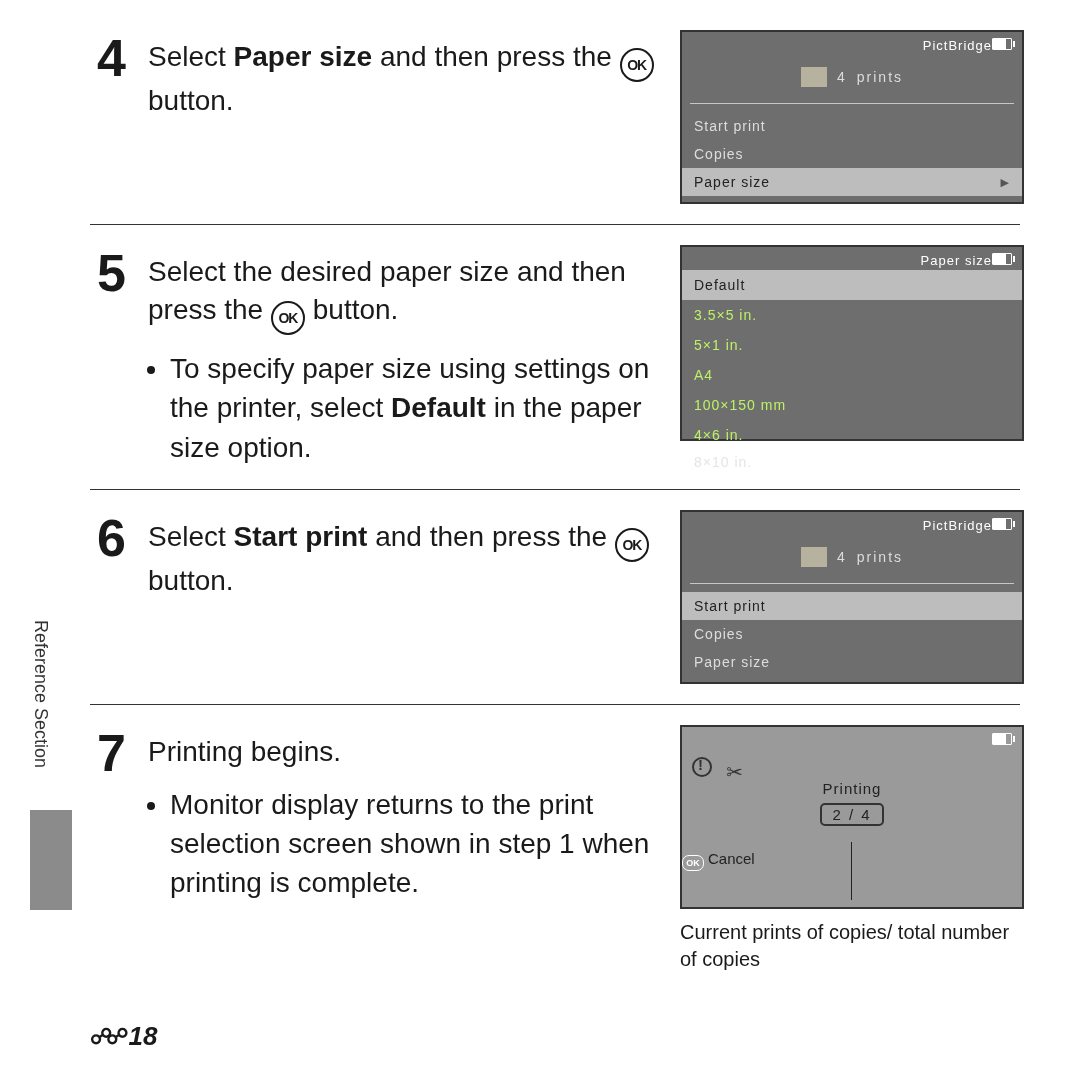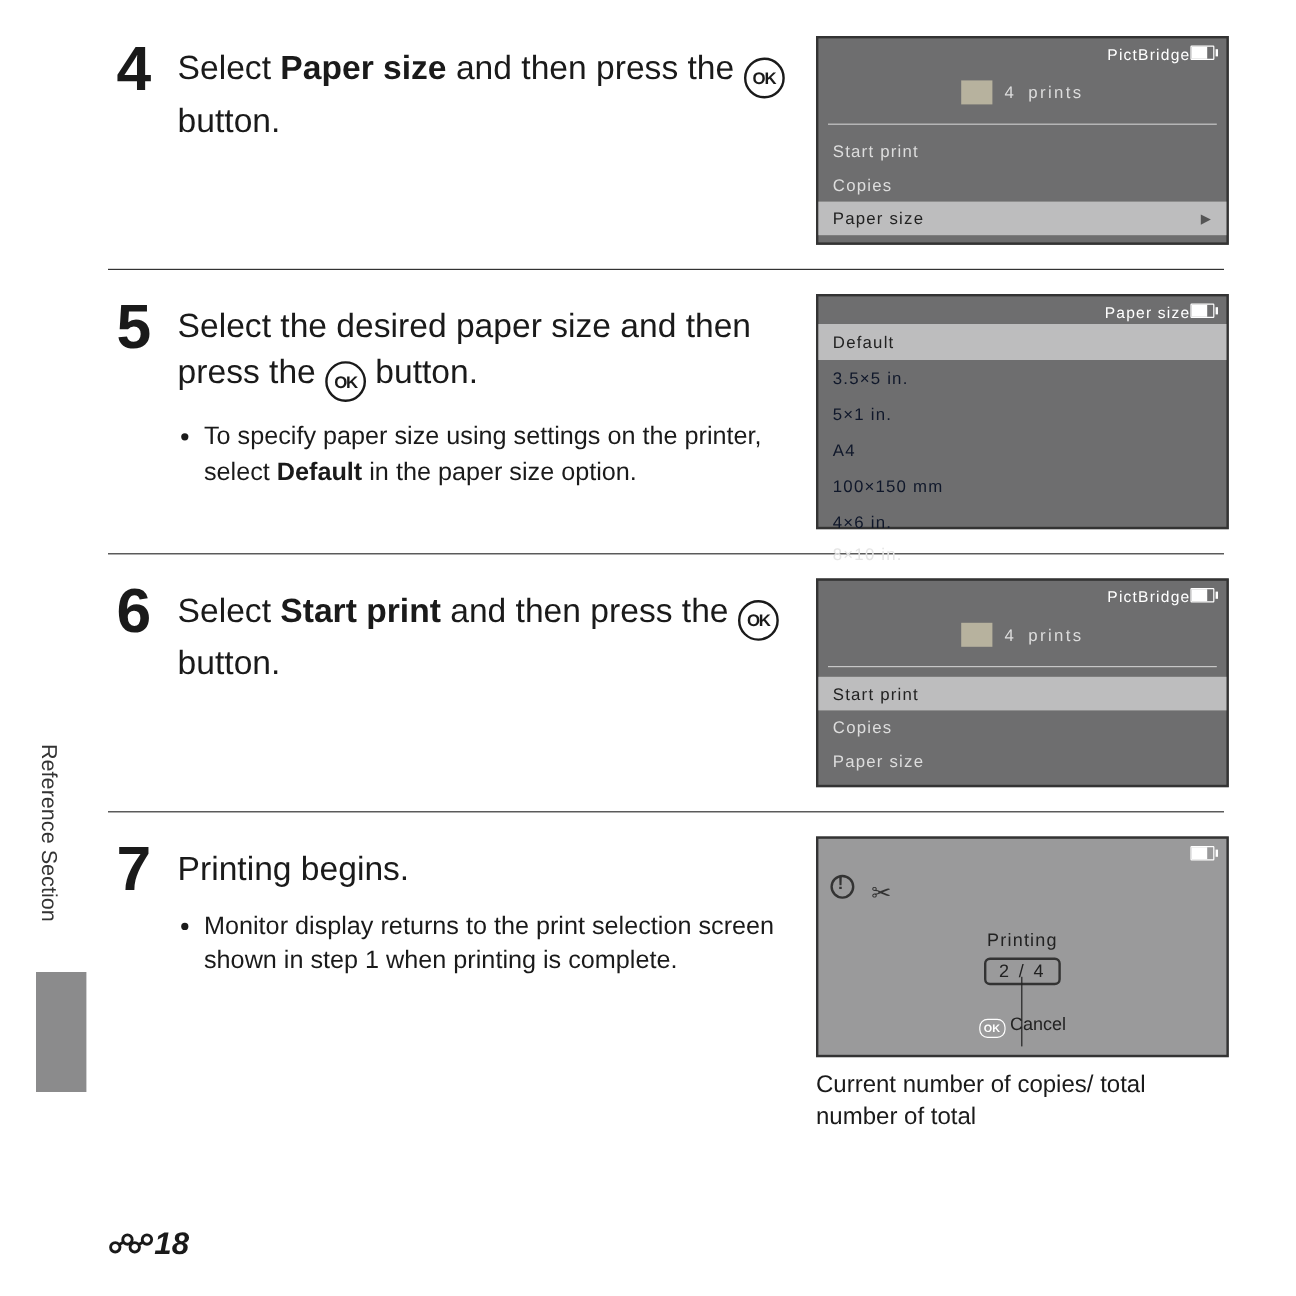--- a/index.html
+++ b/index.html
@@ -2,50 +2,50 @@
 <html><head>
 <meta charset="utf-8">
 <style>
   html,body{margin:0;padding:0;font-family:"Helvetica Neue",Arial,sans-serif;color:#1a1a1a;background:#fff}
   .page{width:1080px;height:1080px;position:relative;box-sizing:border-box;padding:30px 60px 30px 90px}
   .side-tab{position:absolute;left:30px;top:620px;writing-mode:vertical-rl;font-size:18px;color:#333}
   .side-block{position:absolute;left:30px;top:810px;width:42px;height:100px;background:#8b8b8c}
   .row{display:flex;align-items:flex-start;gap:22px;margin:0}
   .numcol{font-size:52px;font-weight:700;width:36px;line-height:1;text-align:right;padding-top:2px}
   .textcol{flex:1;font-size:28px;line-height:1.35;padding-top:8px}
-  .bullets{font-size:21px;margin:14px 0 0 0;padding-left:22px}
+  .bullets{font-size:28px;margin:14px 0 0 0;padding-left:22px}
   .bullets li{margin:2px 0;line-height:1.4}
   .bold{font-weight:700}
   .ok{display:inline-flex;align-items:center;justify-content:center;width:30px;height:30px;border:2.4px solid #1a1a1a;border-radius:50%;font-size:14px;font-weight:700;letter-spacing:-1px;vertical-align:-4px}
   .ok-small{display:inline-flex;align-items:center;justify-content:center;width:20px;height:14px;border:1.6px solid #fff;border-radius:7px;font-size:9px;font-weight:700;color:#fff;vertical-align:-2px;margin-right:4px}
   hr.sep{border:0;border-top:1.4px solid #333;margin:20px 0}
   .screencol{width:340px;flex:none}
   .screen{width:340px;border:2px solid #333;background:#6e6e6f;color:#fff;font-size:14px;letter-spacing:1px}
   .sc-top{display:flex;justify-content:flex-end;padding:6px 10px 10px;font-size:13px}
   .battery{width:18px;height:10px;border:1.5px solid #fff;border-radius:1px;position:relative;display:inline-block}
   .battery::after{content:"";position:absolute;right:-4px;top:2px;width:2px;height:6px;background:#fff}
   .battery i{display:block;width:70%;height:100%;background:#fff}
   .prints-line{display:flex;align-items:center;gap:10px;justify-content:center;padding:4px 0 16px;color:#ddd;letter-spacing:2px;font-size:14px}
   .thumb{width:26px;height:20px;background:#b7b29e}
   .hr{border-top:1px solid #c7c7c7;margin:0 8px}
   .menu{padding:8px 0 6px}
   .menu-item{padding:6px 12px;color:#ddd}
   .menu-item.sel{background:#bdbdbe;color:#222;display:flex;justify-content:space-between;align-items:center}
   .tri{font-size:11px;color:#555}
   .list{padding:0 0 0 0}
-  .list-item{padding:7px 12px;color:#0f172a}
+  .list-item{padding:7px 12px;color:#bef264}
   .list-item.sel{background:#bdbdbe;color:#222}
   .list-cut{padding:4px 12px 0;color:#e5e5e5}
   .screen2{height:192px}
   .printing-screen{width:340px;border:2px solid #333;background:#9a9a9b;color:#fff;position:relative;height:180px}
   .p-top{display:flex;justify-content:flex-end;padding:6px 10px}
   .p-icons{position:absolute;left:10px;top:30px;font-size:22px;color:#333}
-  .p-center{text-align:center;margin-top:52px;font-size:15px;color:#222;letter-spacing:1px}
+  .p-center{text-align:center;margin-top:29px;font-size:15px;color:#222;letter-spacing:1px}
   .p-count{display:inline-block;border:2px solid #333;border-radius:5px;padding:1px 10px;margin-top:6px;color:#222;letter-spacing:2px;font-size:15px;position:relative}
-  .p-cancel{text-align:center;margin-top:24px;font-size:15px;color:#222}
+  .p-cancel{text-align:left;margin-top:24px;font-size:15px;color:#222}
   .callout{border-left:1.5px solid #222;height:58px;position:absolute;left:169px;top:115px}
   .caption{font-size:20px;line-height:1.35;margin-top:10px}
   .pagefoot{position:absolute;left:90px;bottom:28px;font-size:26px;font-style:italic;font-weight:700;display:flex;align-items:center;gap:6px}
   .gears{font-style:normal;font-size:22px;letter-spacing:-6px}
   .step-block{margin-bottom:4px}
   .icon-warn{display:inline-block;width:16px;height:16px;border:2px solid #333;border-radius:50%;position:relative;margin-right:8px}
   .icon-warn::after{content:"!";position:absolute;left:4px;top:-3px;font-weight:700;font-size:15px;color:#333}
   .icon-print{display:inline-block;font-size:20px;color:#333;vertical-align:-2px}
 </style>
 </head>
@@ -174,21 +174,21 @@
         </div>
         <div class="p-center">
           <div>Printing</div>
           <span class="p-count">2 / 4</span>
         </div>
         <div class="p-cancel">
           <span class="ok-small">OK</span><span>Cancel</span>
         </div>
         <div class="callout"></div>
       </div>
-      <div class="caption">Current number of copies/ total number of total</div>
+      <div class="caption">Current prints of copies/ total number of copies</div>
     </div>
   </div>
 
   <div class="pagefoot">
     <span class="gears">☍☍</span>
     <span>18</span>
   </div>
 </div>
 
 </body></html>

